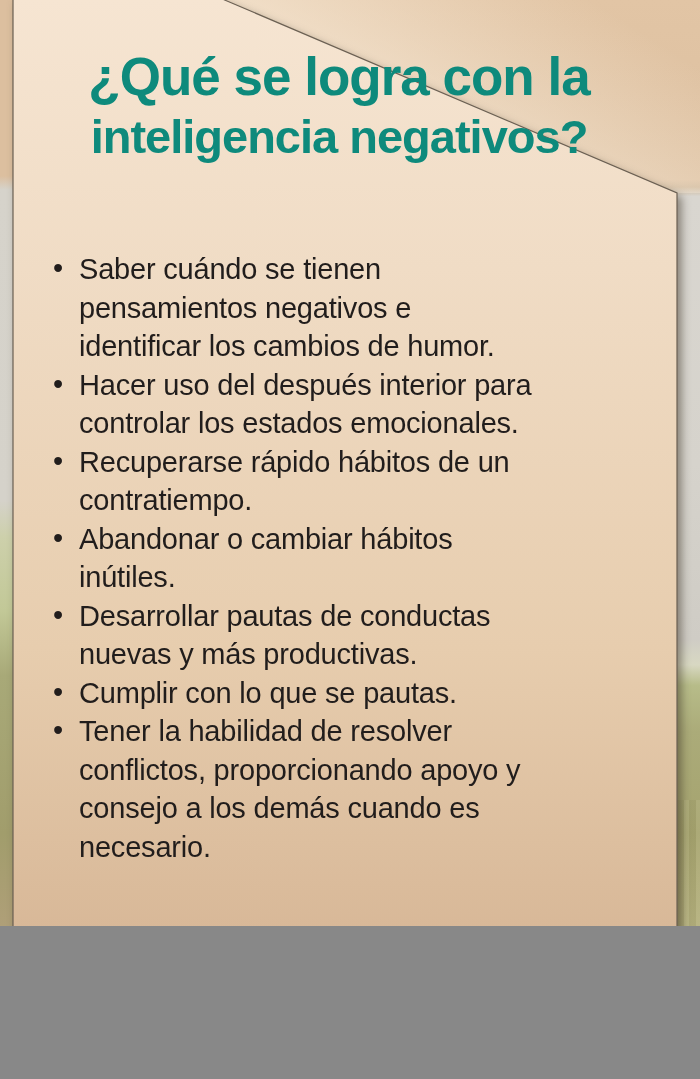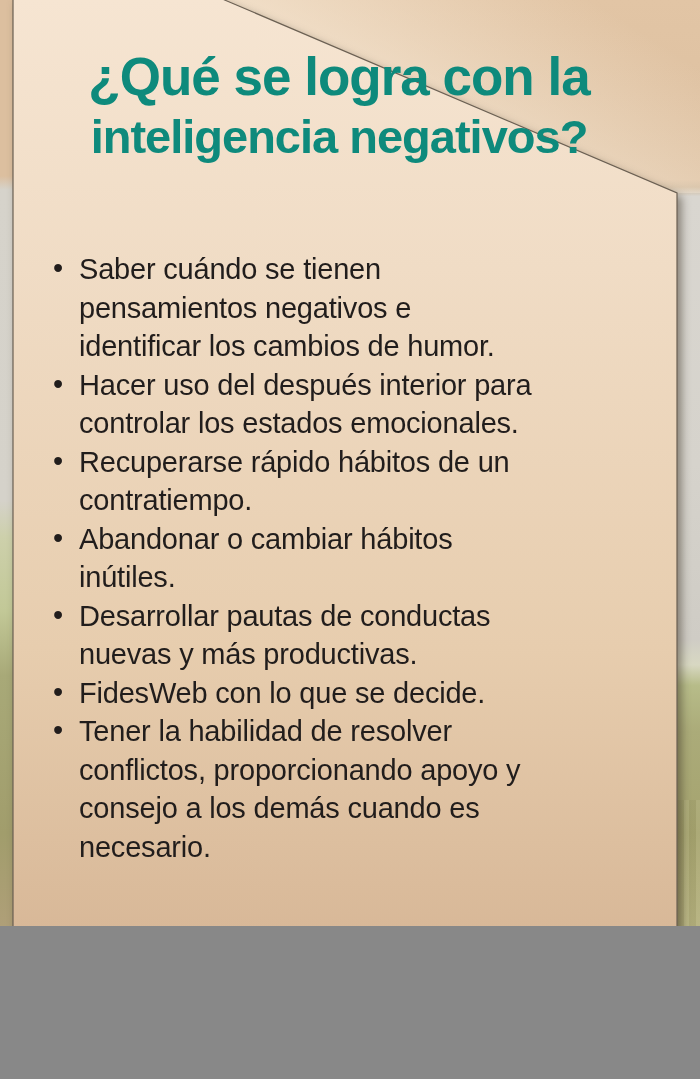--- a/index.html
+++ b/index.html
@@ -84,21 +84,21 @@
 pensamientos negativos e
 identificar los cambios de humor.</li>
       <li>Hacer uso del después interior para
 controlar los estados emocionales.</li>
       <li>Recuperarse rápido hábitos de un
 contratiempo.</li>
       <li>Abandonar o cambiar hábitos
 inútiles.</li>
       <li>Desarrollar pautas de conductas
 nuevas y más productivas.</li>
-      <li>FidesWeb con lo que se decide.</li>
+      <li>Cumplir con lo que se pautas.</li>
       <li>Tener la habilidad de resolver
 conflictos, proporcionando apoyo y
 consejo a los demás cuando es
 necesario.</li>
     </ul>
 
   <div class="watermark">
     <svg class="butterfly" width="60" height="74" viewBox="0 0 60 74">
 
       <path d="M38 16 C 42 9, 49 5, 51 9 C 53 13, 47 16, 45 12" fill="none" stroke="#9a938c" stroke-width="1.6"></path>

